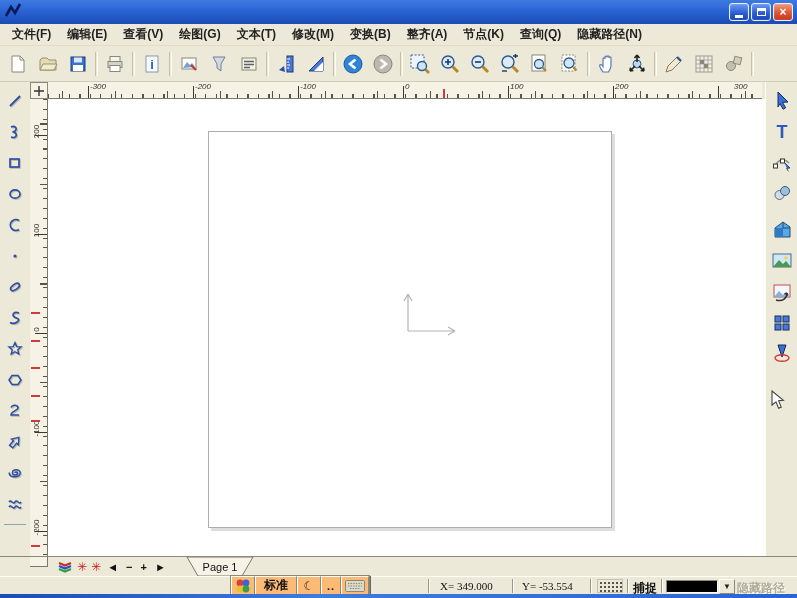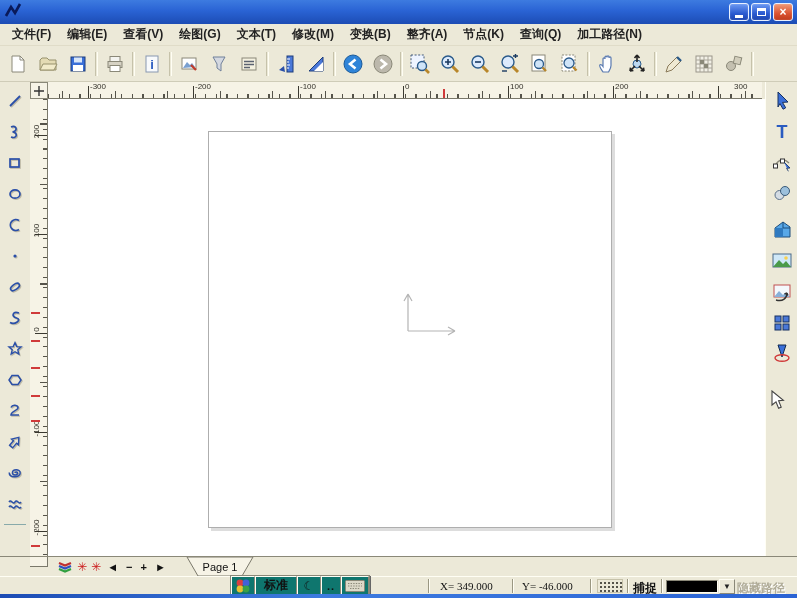--- a/index.html
+++ b/index.html
@@ -36,21 +36,21 @@
   .left-tools{position:absolute;left:0;top:0;width:30px;height:474px;background:#ece9d8;
     display:flex;flex-direction:column;align-items:center;padding-top:4px;gap:1px;}
   .sbtn{width:26px;height:30px;display:flex;align-items:center;justify-content:center;flex:0 0 auto;}
   .sbtn svg{filter:drop-shadow(1px 1px 0 #bdb9a6);}
   .ltool-divider{width:22px;height:0;border-top:1px solid #8aa;margin-top:4px;}
 
   .corner{position:absolute;left:30px;top:0;width:18px;height:17px;background:#f6f3e6;
     border:1px solid #8a8878;display:flex;align-items:center;justify-content:center;}
 
   .hruler{position:absolute;left:48px;top:0;width:714px;height:17px;background:#f6f3e6;
-    border-bottom:1px solid #7a786a;overflow:hidden;}
+    border-bottom:1px solid #7a786a;overflow:hidden;font-style:italic;}
   .hruler .minor{position:absolute;left:0;right:0;bottom:0;height:4px;
     background:repeating-linear-gradient(90deg,#55534a 0 1px,transparent 1px 10.5px);}
   .hruler .mid{position:absolute;left:0;right:0;bottom:0;height:7px;
     background:repeating-linear-gradient(90deg,#55534a 0 1px,transparent 1px 52.5px);background-position-x:14px;}
   .hruler .major{position:absolute;left:0;right:0;bottom:0;height:12px;
     background:repeating-linear-gradient(90deg,#3a3830 0 1px,transparent 1px 105px);background-position-x:40px;}
   .hlabel{position:absolute;top:0;font-size:8px;color:#33312a;}
   .hmark{position:absolute;bottom:0;width:2px;height:9px;background:#d03a3a;}
 
   .vruler{position:absolute;left:30px;top:17px;width:18px;height:457px;background:#f6f3e6;
@@ -84,21 +84,21 @@
   .nav-glyph{font-size:11px;font-weight:bold;color:#111;padding:0 2px;line-height:18px;}
   .sun{color:#cc2020;font-size:12px;font-weight:bold;line-height:16px;}
   .page-tab{margin-left:16px;position:relative;top:0;}
 
   
   .statusbar{position:absolute;left:0;top:576px;width:797px;height:18px;background:#ece9d8;
     border-top:1px solid #fffef4;}
   .fmt-cluster{position:absolute;left:230px;top:-2px;height:21px;display:flex;align-items:stretch;
     border:1px solid #8a8878;background:#ece9d8;box-shadow:1px 1px 0 #666;}
   .fbtn{border:1px solid;border-color:#fffef4 #8a8878 #8a8878 #fffef4;display:flex;align-items:center;
-    justify-content:center;background:#0f766e;}
+    justify-content:center;background:#fdba74;}
   .style-btn{width:42px;font-size:12px;font-weight:bold;color:#111;}
   .moon-btn{width:24px;font-size:12px;color:#111;font-weight:bold;}
   .dots-btn{width:20px;font-size:11px;font-weight:bold;color:#111;letter-spacing:1px;}
   .kbd-btn{width:28px;}
   .flower-btn{width:24px;}
   .status-text{position:absolute;top:3px;font-size:11px;color:#111;font-family:Liberation Serif, serif;}
   .ssep{position:absolute;top:2px;width:2px;height:14px;border-left:1px solid #9a9782;border-right:1px solid #fffef4;}
   .grid-btn{position:absolute;left:597px;top:2px;width:26px;height:14px;
     background-image:radial-gradient(#55534a 26%,transparent 27%);background-size:4px 4px;background-position:1px 1px;border:1px solid #c6c2aa;}
   .snap-label{position:absolute;left:633px;top:3px;font-size:12px;font-weight:bold;color:#111;}
@@ -138,21 +138,21 @@
     <span class="menu-item">文件(F)</span>
     <span class="menu-item">编辑(E)</span>
     <span class="menu-item">查看(V)</span>
     <span class="menu-item">绘图(G)</span>
     <span class="menu-item">文本(T)</span>
     <span class="menu-item">修改(M)</span>
     <span class="menu-item">变换(B)</span>
     <span class="menu-item">整齐(A)</span>
     <span class="menu-item">节点(K)</span>
     <span class="menu-item">查询(Q)</span>
-    <span class="menu-item">加工路径(N)</span>
+    <span class="menu-item">隐藏路径(N)</span>
   </div>
 
   <div class="toolbar">
     <div class="tbtn">
       <svg width="20" height="20" viewBox="0 0 20 20">
         <path d="M4,2h8l4,4v12H4z" fill="#fefefe" stroke="#8a8878"></path>
           <path d="M12,2v4h4" fill="none" stroke="#8a8878"></path>
       </svg>
     </div>
     <div class="tbtn">
@@ -541,21 +541,21 @@
       <div class="fbtn kbd-btn">
         <svg width="20" height="12" viewBox="0 0 20 12">
           <rect x=".5" y=".5" width="19" height="11" rx="1" fill="#dcd8c8" stroke="#8a8878"></rect>
           <path d="M3,3.5h14M3,6h14M5,8.5h10" stroke="#8a8878" stroke-width="1.2" stroke-dasharray="1.4 1.2"></path>
         </svg>
       </div>
     </div>
     <div class="ssep" style="left:428px"></div>
     <span class="status-text" style="left:440px">X= 349.000</span>
     <div class="ssep" style="left:512px"></div>
-    <span class="status-text" style="left:522px">Y= -46.000</span>
+    <span class="status-text" style="left:522px">Y= -53.554</span>
     <div class="ssep" style="left:590px"></div>
     <div class="grid-btn"></div>
     <div class="ssep" style="left:627px"></div>
     <span class="snap-label">捕捉</span>
     <div class="ssep" style="left:661px"></div>
     <div class="color-drop">
       <div class="color-swatch" style="background:#000"></div>
       <div class="drop-btn">▼</div>
     </div>
     <span class="hide-path">隐藏路径</span>

